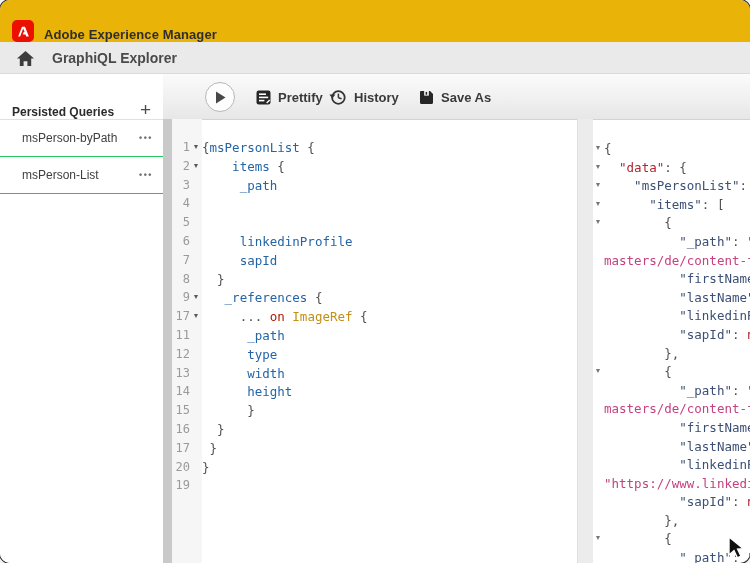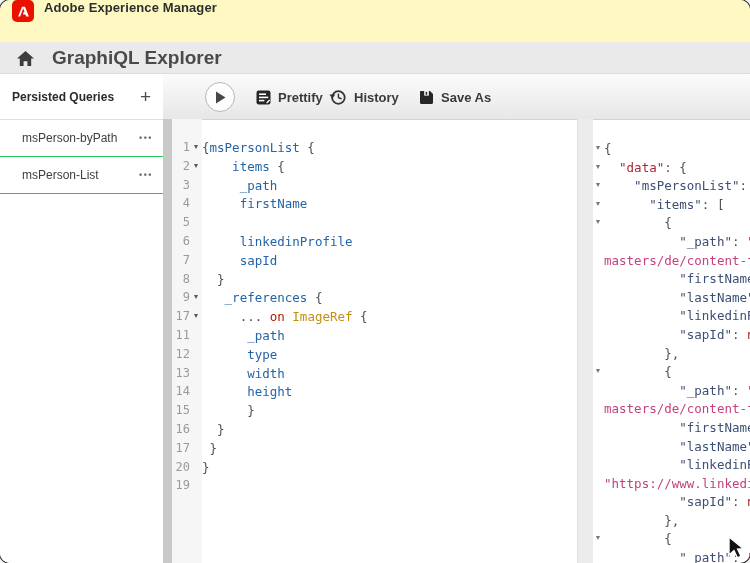--- a/index.html
+++ b/index.html
@@ -1,34 +1,34 @@
 <!DOCTYPE html>
 <html><head>
 <meta charset="utf-8">
 <style>
   html,body{margin:0;padding:0;width:750px;height:563px;overflow:hidden;background:#f4f4f4;}
   .page{position:absolute;inset:0;border-radius:10px;overflow:hidden;background:#fff;
         box-shadow:0 0 0 1px #2b2b2b;font-family:"Liberation Sans",sans-serif;}
 
   
-  .appbar{position:absolute;top:0;left:0;right:0;height:42px;background:#fef9c3;
-          border-bottom:1px solid #e6e6e6;display:flex;align-items:flex-start;}
+  .appbar{position:absolute;top:0;left:0;right:0;height:42px;background:#eab308;
+          border-bottom:1px solid #e6e6e6;display:flex;align-items:flex-end;}
   .adobe-logo{margin-left:12px;width:22px;height:22px;border-radius:5px;background:#EB1000;
               display:flex;align-items:center;justify-content:center;flex:none;}
   .app-title{margin-left:10px;font-size:13px;font-weight:600;color:#2e2e2e;letter-spacing:.1px;}
 
   
   .navbar{position:absolute;top:42px;left:0;right:0;height:31px;background:#eaeaea;
           border-bottom:1px solid #dadada;display:flex;align-items:center;}
   .home-btn{margin-left:17px;width:18px;height:16px;display:flex;align-items:flex-end;}
-  .nav-title{margin-left:17px;font-size:19px;font-weight:600;color:#4a4a4a;}
+  .nav-title{margin-left:17px;font-size:14px;font-weight:600;color:#4a4a4a;}
 
   
   .sidebar{position:absolute;top:74px;left:0;width:163px;bottom:0;background:#fff;}
-  .sb-head{height:45px;border-bottom:1px solid #e0e0e0;display:flex;align-items:center;}
+  .sb-head{height:45px;border-bottom:1px solid #e0e0e0;display:flex;align-items:flex-end;}
   .sb-head-label{margin-left:12px;font-size:12px;font-weight:bold;color:#2b2b2b;flex:1;}
   .sb-add{margin-right:12px;font-size:19px;font-weight:400;color:#4d4d4d;line-height:1;
           cursor:default;}
   .sb-row{height:36px;border-bottom:1px solid #22c55e;display:flex;align-items:center;}
   .sb-row-label{margin-left:22px;font-size:12px;color:#3e3e3e;flex:1;}
   .sb-dots{margin-right:10px;font-size:9px;letter-spacing:1.5px;color:#6e6e6e;font-weight:bold;}
 
   .vdiv1{position:absolute;left:163px;width:9px;top:119px;bottom:0;background:#c9c9c9;}
   .gutterbg{position:absolute;left:172px;width:30px;top:119px;bottom:0;background:#f6f6f6;}
   .vdiv2{position:absolute;left:577px;width:15px;top:119px;bottom:0;background:#ececec;
@@ -150,21 +150,20 @@
           <span class="codetext"><span class="tok-p">    </span><span class="tok-f">items</span><span class="tok-p"> {</span></span>
         </div>
         <div class="eline">
           <span class="ln">3</span>
           <span class="fold"></span>
           <span class="codetext"><span class="tok-p">     </span><span class="tok-f">_path</span></span>
         </div>
         <div class="eline">
           <span class="ln">4</span>
           <span class="fold"></span>
-          <span class="codetext"><span class="tok-p">     </span><span class="tok-f">firstName</span></span>
         </div>
         <div class="eline">
           <span class="ln">5</span>
           <span class="fold"></span>
         </div>
         <div class="eline">
           <span class="ln">6</span>
           <span class="fold"></span>
           <span class="codetext"><span class="tok-p">     </span><span class="tok-f">linkedinProfile</span></span>
         </div>

